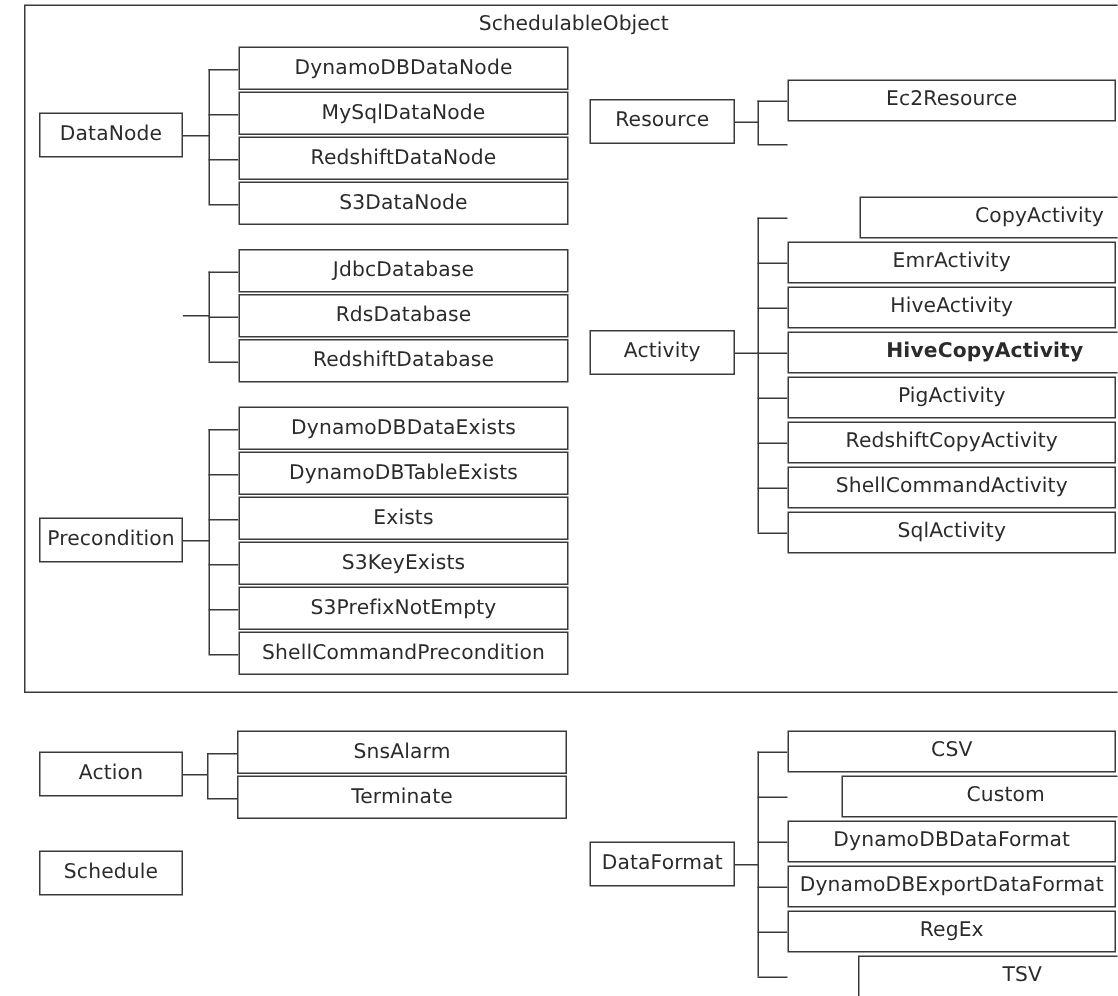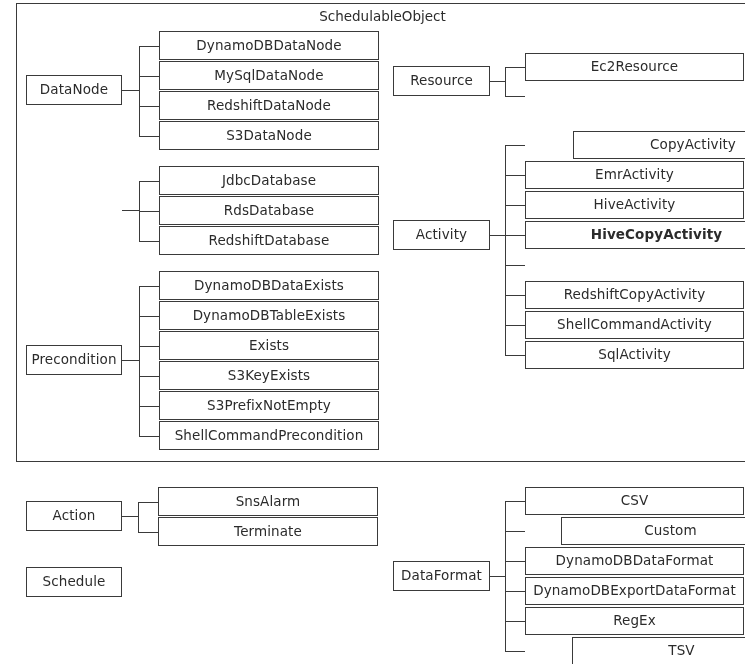--- a/index.html
+++ b/index.html
@@ -114,20 +114,21 @@
     <div class="conn v" style="left: 493px; top: 145px; height: 210px;"></div>
     <div class="conn h" style="left: 493px; top: 145px; width: 20px;"></div>
     <div class="box" style="left: 513px; top: 131px; width: 240px; height: 28px; margin-left: 48px;">CopyActivity</div>
     <div class="conn h" style="left: 493px; top: 175px; width: 20px;"></div>
     <div class="box" style="left: 513px; top: 161px; width: 219px; height: 28px;">EmrActivity</div>
     <div class="conn h" style="left: 493px; top: 205px; width: 20px;"></div>
     <div class="box" style="left: 513px; top: 191px; width: 219px; height: 28px;">HiveActivity</div>
     <div class="conn h" style="left: 493px; top: 235px; width: 20px;"></div>
     <div class="box" style="left: 513px; top: 221px; width: 263px; height: 28px; font-weight: bold;">HiveCopyActivity</div>
     <div class="conn h" style="left: 493px; top: 265px; width: 20px;"></div>
+    <div class="box" style="left: 513px; top: 251px; width: 219px; height: 28px;">PigActivity</div>
     <div class="conn h" style="left: 493px; top: 295px; width: 20px;"></div>
     <div class="box" style="left: 513px; top: 281px; width: 219px; height: 28px;">RedshiftCopyActivity</div>
     <div class="conn h" style="left: 493px; top: 325px; width: 20px;"></div>
     <div class="box" style="left: 513px; top: 311px; width: 219px; height: 28px;">ShellCommandActivity</div>
     <div class="conn h" style="left: 493px; top: 355px; width: 20px;"></div>
     <div class="box" style="left: 14px; top: 501px; width: 96px; height: 30px;">Action</div>
     <div class="box" style="left: 513px; top: 341px; width: 219px; height: 28px;">SqlActivity</div>
     <div class="conn h" style="left: 110px; top: 516px; width: 16px;"></div>
     <div class="conn v" style="left: 126px; top: 502px; height: 30px;"></div>
     <div class="conn h" style="left: 126px; top: 502px; width: 20px;"></div>

